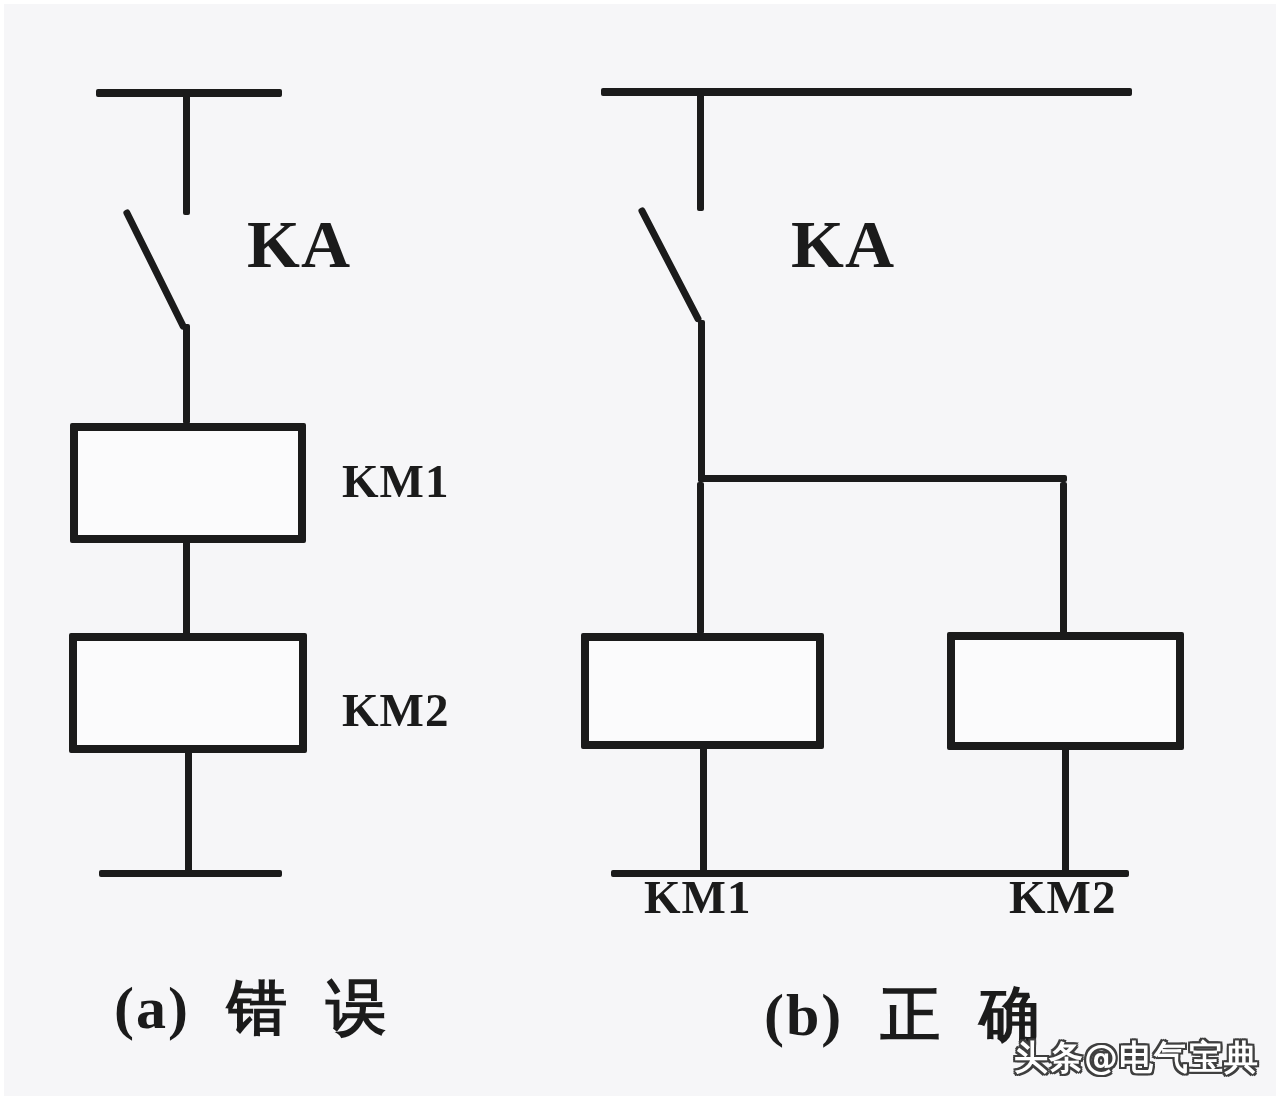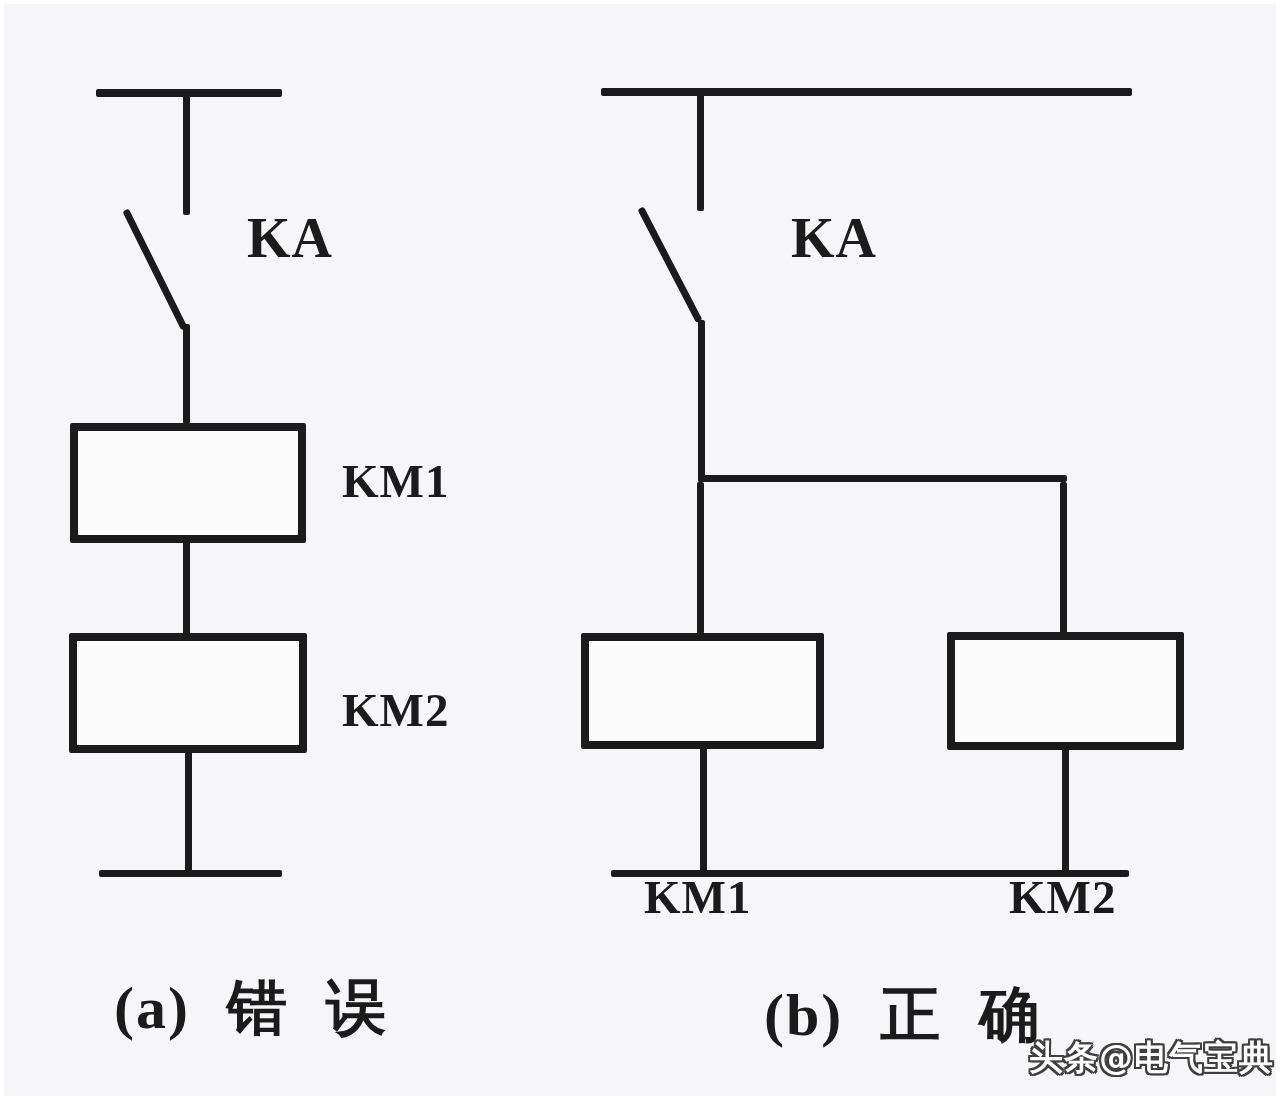--- a/index.html
+++ b/index.html
@@ -41,21 +41,21 @@
     border-radius:2px;
   }
   .lbl{
     position:absolute;
     font-weight:700;
     font-size:47px;
     line-height:1;
     letter-spacing:1px;
     white-space:nowrap;
   }
-  .lbl-ka{font-size:56px;}
+  .lbl-ka{font-size:68px;}
   .caption{
     position:absolute;
     font-weight:700;
     font-size:60px;
     line-height:1;
     word-spacing:20px;
     letter-spacing:2px;
     white-space:nowrap;
   }
   .watermark{
@@ -70,21 +70,20 @@
     text-shadow:
       -2px -2px 0 var(--watermark-outline),
        2px -2px 0 var(--watermark-outline),
       -2px  2px 0 var(--watermark-outline),
        2px  2px 0 var(--watermark-outline),
       -2px  0   0 var(--watermark-outline),
        2px  0   0 var(--watermark-outline),
        0   -2px 0 var(--watermark-outline),
        0    2px 0 var(--watermark-outline);
     white-space:nowrap;
-    margin-left:15px;
   }
 </style>
 </head>
 <body>
 
 <div class="canvas">
 
   <section>
     <div class="wire" style="left:92px;top:85px;width:186px;height:8px"></div>
     <div class="wire" style="left:179px;top:90px;width:7px;height:121px"></div>

